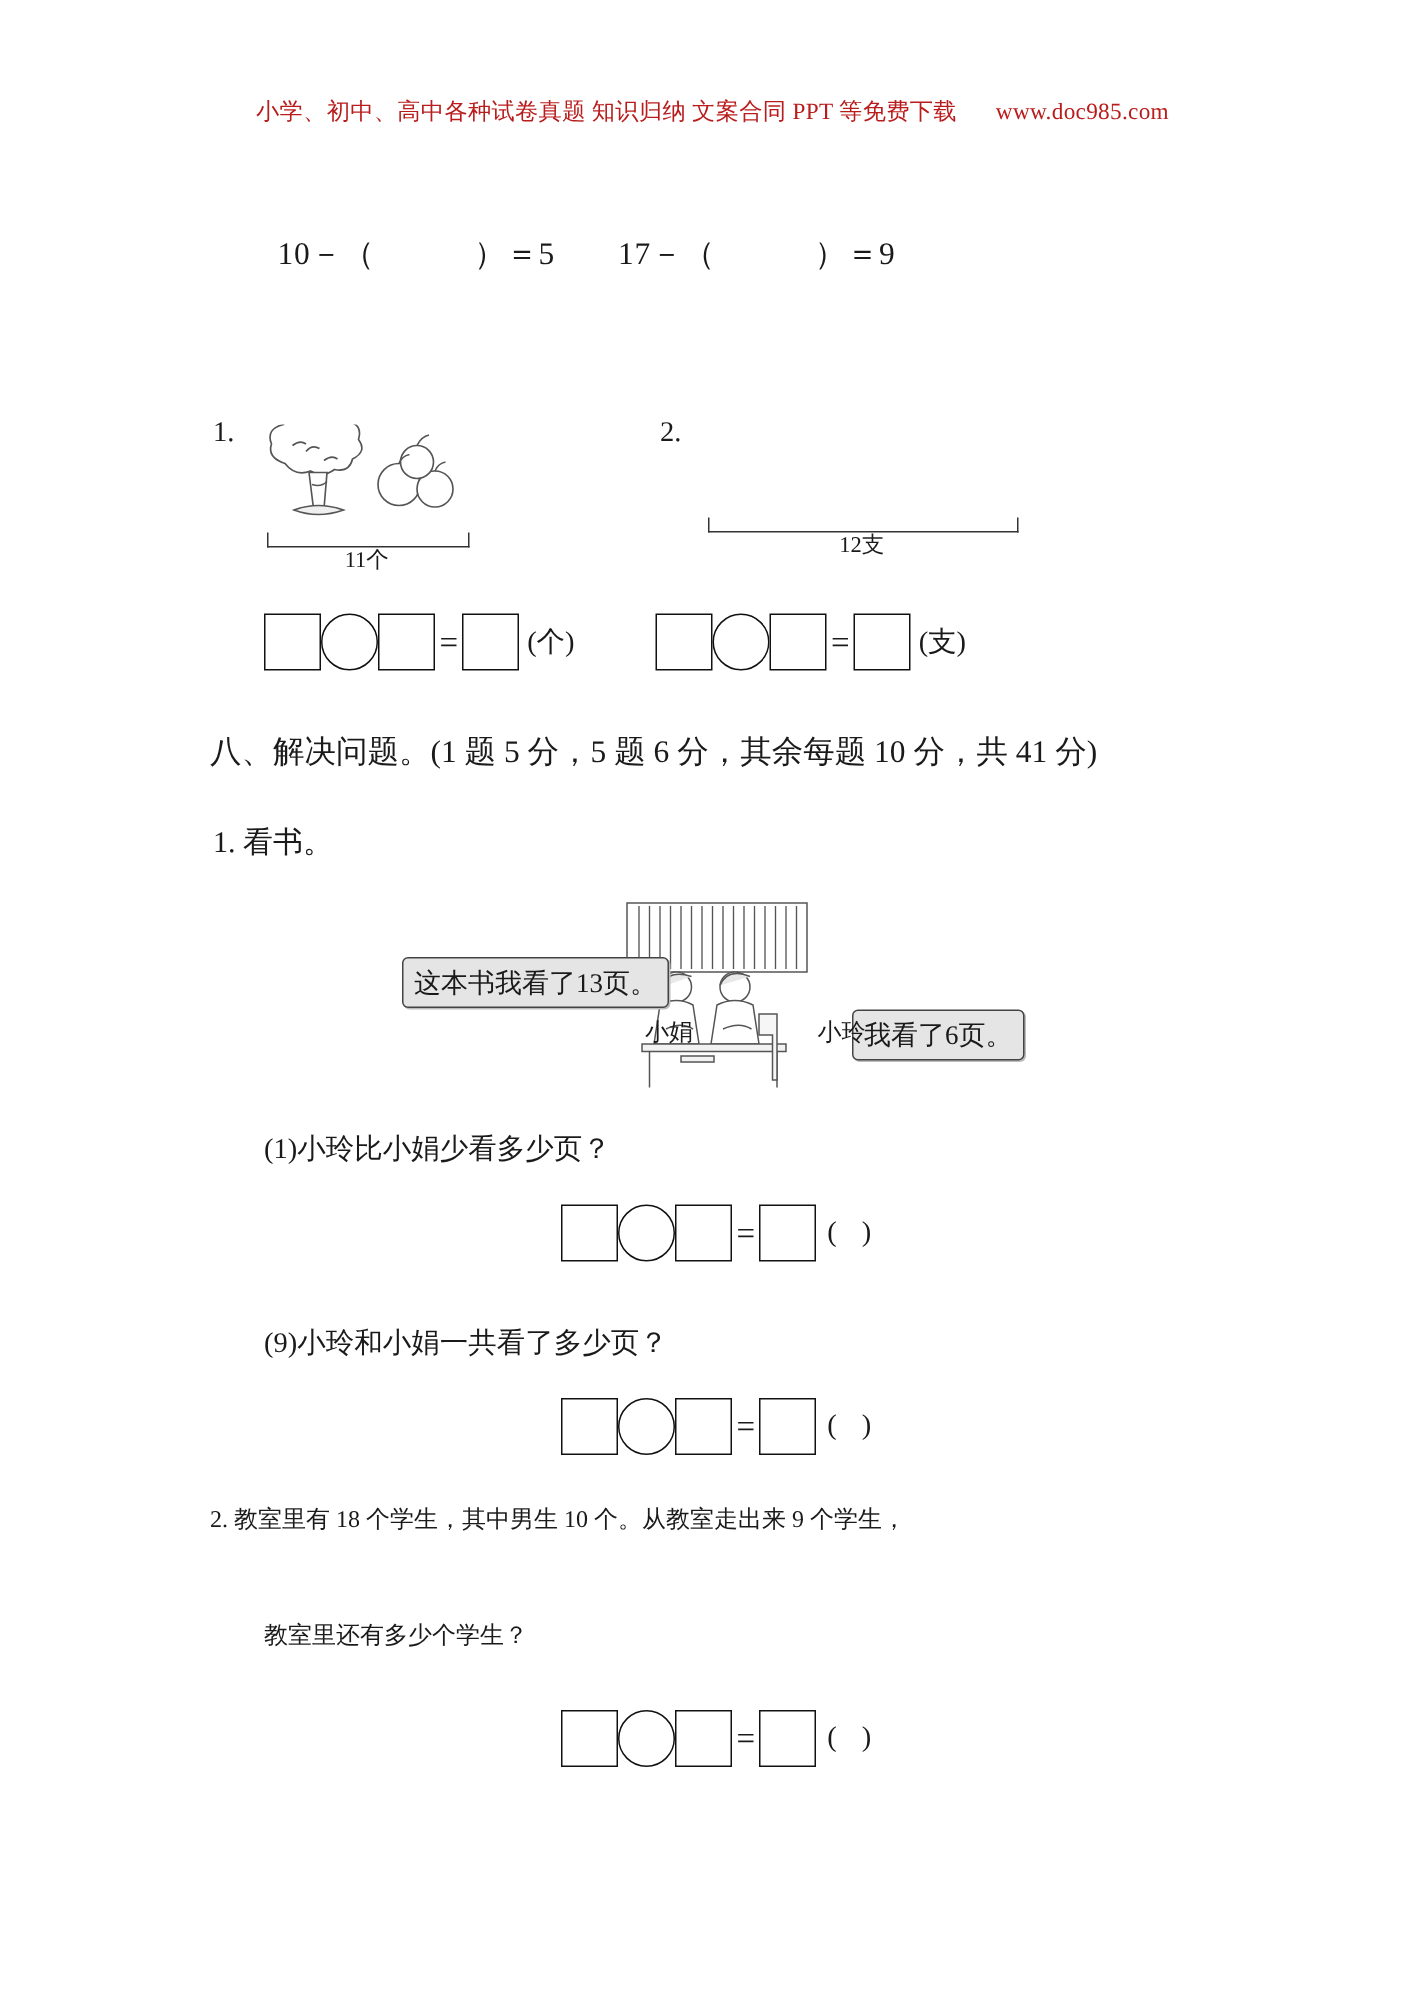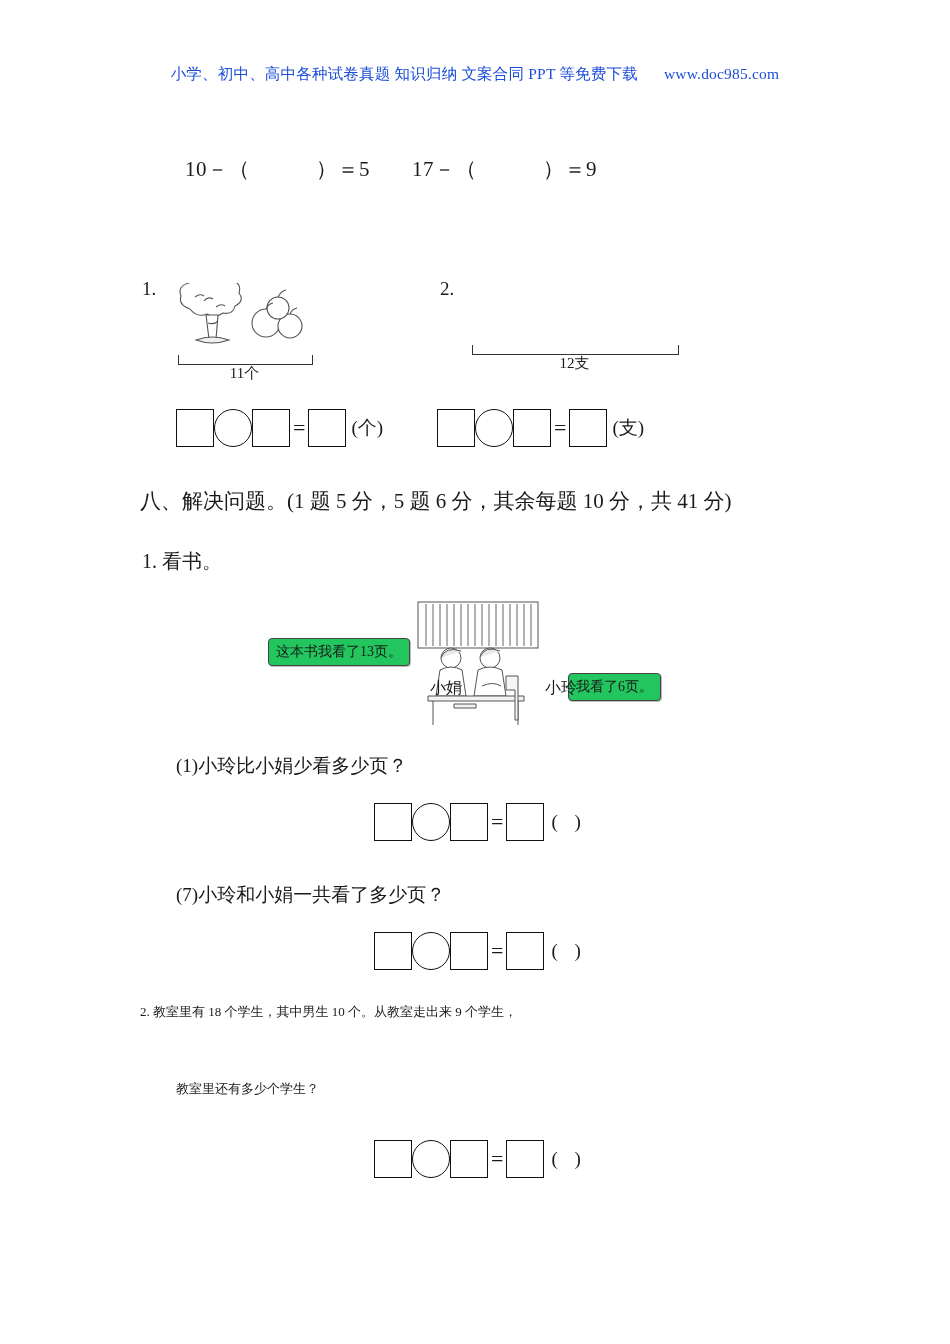--- a/index.html
+++ b/index.html
@@ -22,21 +22,21 @@
     box-sizing: border-box;
   }
   .header {
     position: absolute;
     top: 64px;
     left: 0;
     width: 950px;
     text-align: center;
     font-size: 15.5px;
     letter-spacing: 0.2px;
-    color: #1d4ed8;
+    color: #b91c1c;
     font-family: "Liberation Serif", serif;
   }
   .header .url {
     margin-left: 26px;
     font-family: "Liberation Serif", serif;
   }
 
   .row-fill {
     position: absolute;
     top: 155px;
@@ -137,22 +137,22 @@
     position: absolute;
     top: 600px;
     left: 268px;
     width: 420px;
     height: 128px;
   }
   .bubble {
     position: absolute;
     border: 1.1px solid #444;
     border-radius: 4px;
-    background: #22c55e;
-    font-size: 14px;
+    background: #e5e5e5;
+    font-size: 18px;
     padding: 4px 7px;
     white-space: nowrap;
     box-shadow: 1px 1px 0 #bdbdbd;
   }
   #bubble-left { top: 38px; left: 0px; }
   #bubble-right { top: 38px; left: 300px; margin-top: 35px; }
   .name {
     position: absolute;
     font-size: 16px;
   }
@@ -166,21 +166,21 @@
   }
   #sq1 { top: 753px; left: 176px; }
   #sq2 { top: 882px; left: 176px; }
 
   #eq8-1 { top: 803px; left: 374px; }
   #eq8-2 { top: 932px; left: 374px; }
   #eq8-3 { top: 1140px; left: 374px; }
 
   .para {
     position: absolute;
-    font-size: 13px;
+    font-size: 16px;
     white-space: nowrap;
     text-align: center;
   }
   #p2-line1 { top: 1003px; left: 140px; }
   #p2-line2 { top: 1080px; left: 176px; }
 
   .paren {
     font-size: 19px;
     margin-left: 7px;
     letter-spacing: 6px;
@@ -307,21 +307,21 @@
 
   <div class="eq" id="eq8-1">
     <span class="bx"></span>
     <span class="cir"></span>
     <span class="bx"></span>
     <span class="eqs">=</span>
     <span class="bx"></span>
     <span class="paren">( )</span>
   </div>
 
-  <div class="sub-q" id="sq2">(7)小玲和小娟一共看了多少页？</div>
+  <div class="sub-q" id="sq2">(9)小玲和小娟一共看了多少页？</div>
 
   <div class="eq" id="eq8-2">
     <span class="bx"></span>
     <span class="cir"></span>
     <span class="bx"></span>
     <span class="eqs">=</span>
     <span class="bx"></span>
     <span class="paren">( )</span>
   </div>
 

